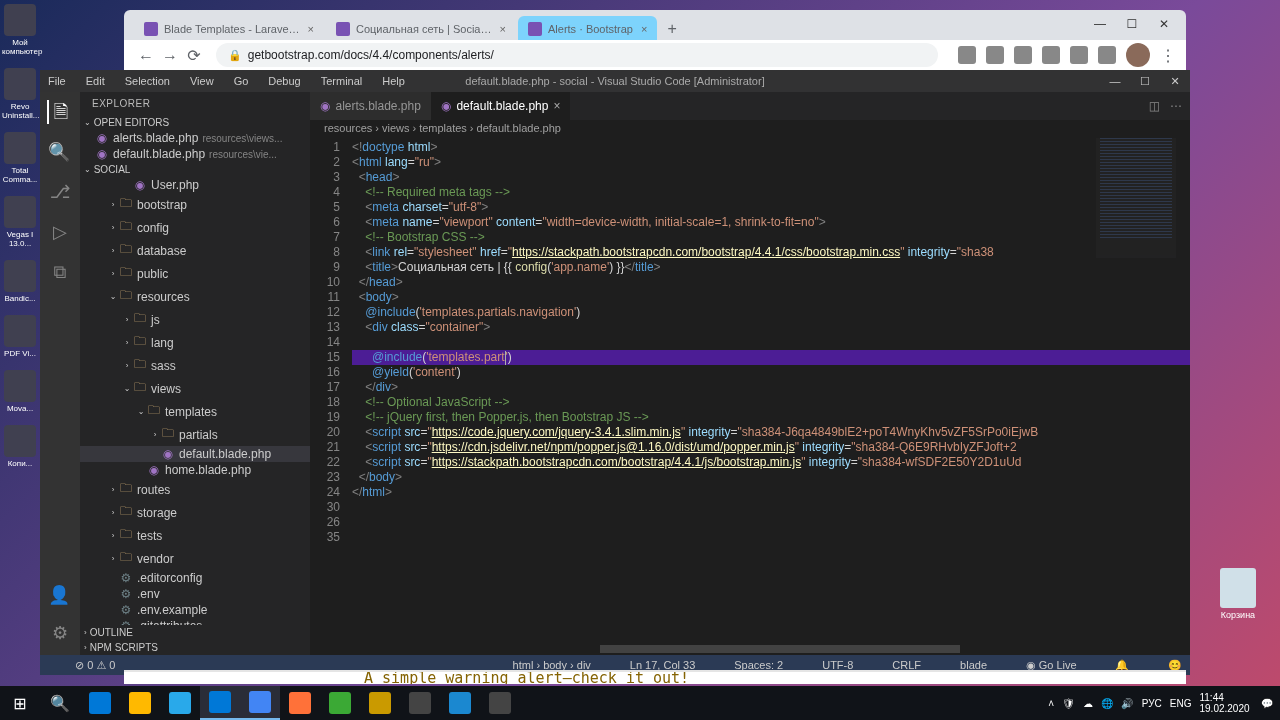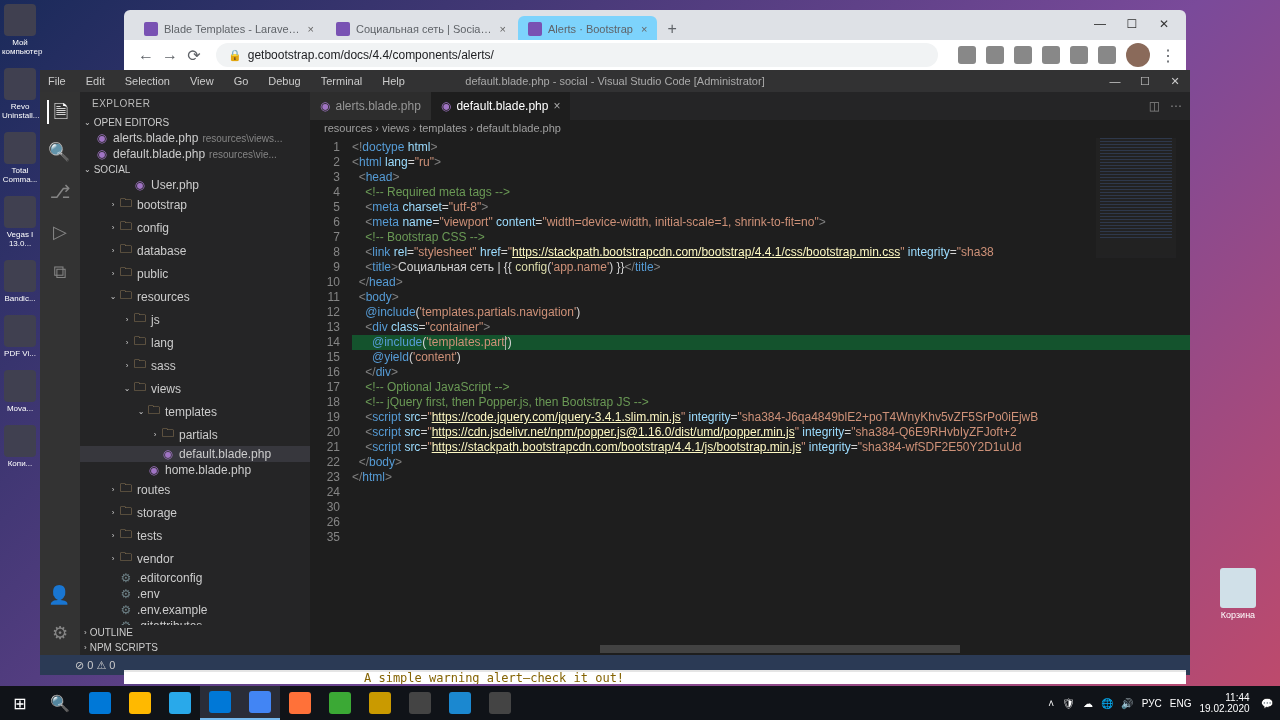--- a/index.html
+++ b/index.html
@@ -71,38 +71,38 @@
 .breadcrumb { height: 18px; padding: 2px 14px; font-size: 11px; color: #a0a0a0; display: flex; gap: 3px; }
 .code-area { flex: 1; display: flex; position: relative; overflow: hidden; }
 .gutter { width: 42px; text-align: right; color: #858585; font-family: Consolas, monospace; font-size: 12px; line-height: 15px; padding-right: 12px; padding-top: 2px; }
 .code { flex: 1; font-family: Consolas, monospace; font-size: 12px; line-height: 15px; white-space: pre; padding-top: 2px; overflow: hidden; }
 .minimap { position: absolute; right: 14px; top: 0; width: 80px; height: 120px; background: #252526; opacity: 0.6; }
 .minimap::before { content: ""; position: absolute; top: 0; left: 4px; right: 4px; height: 100px; background: repeating-linear-gradient(#3a4a6a 0 1px, transparent 1px 3px); }
 .hscroll { height: 10px; background: #1e1e1e; position: relative; }
 .hscroll .thumb { position: absolute; left: 290px; width: 360px; height: 8px; background: #424242; }
 
 .c-gray { color: #808080; } .c-tag { color: #569cd6; } .c-attr { color: #9cdcfe; } .c-str { color: #ce9178; } .c-cmt { color: #6a9955; } .c-fn { color: #dcdcaa; } .c-pun { color: #d4d4d4; } .c-link { color: #fef9c3; text-decoration: underline; }
-.line-cur { background: #14532d; display: inline-block; width: 100%; }
+.line-cur { background: #4c1d95; display: inline-block; width: 100%; margin-top: 15px; }
 .cursor-l { display: inline-block; width: 1px; height: 14px; background: #aeafad; vertical-align: middle; }
 
 .status { height: 20px; background: #007acc; background: #2b3a55; color: #ccc; display: flex; align-items: center; font-size: 11px; padding: 0 8px; }
 .status .l, .status .r { display: flex; gap: 12px; }
 .status .r { margin-left: auto; }
 .status span { cursor: pointer; margin-left: 27px; }
 
 
-.page-sliver { position: absolute; left: 124px; top: 670px; width: 1062px; height: 14px; background: #fff; color: #856404; font-family: monospace; font-size: 12px; padding-left: 240px; display: flex; align-items: center; border-top: 2px solid #e5e5e5; overflow: hidden; }
+.page-sliver { position: absolute; left: 124px; top: 670px; width: 1062px; height: 14px; background: #fff; color: #856404; font-family: monospace; font-size: 15px; padding-left: 240px; display: flex; align-items: center; border-top: 2px solid #e5e5e5; overflow: hidden; }
 
 
 .taskbar { position: absolute; bottom: 0; left: 0; right: 0; height: 34px; background: #101318; display: flex; align-items: center; }
 .tb-btn { width: 40px; height: 34px; display: flex; align-items: center; justify-content: center; cursor: pointer; color: #fff; }
 .tb-btn.active { border-bottom: 2px solid #76b9ed; background: #2a2d38; }
 .tb-btn .sq { width: 22px; height: 22px; background: #444; border-radius: 3px; }
 .tray { margin-left: auto; display: flex; align-items: center; gap: 8px; color: #fff; font-size: 10px; padding-right: 6px; }
-.tray .clock { text-align: right; line-height: 11px; padding-right: 4px; }
+.tray .clock { line-height: 11px; padding-right: 4px; }
 </style>
 </head>
 <body>
 
 <div class="desktop">
     <div class="desk-icon"><div class="ico"></div>Мой компьютер</div>
     <div class="desk-icon"><div class="ico"></div>Revo Uninstall...</div>
     <div class="desk-icon"><div class="ico"></div>Total Comma...</div>
     <div class="desk-icon"><div class="ico"></div>Vegas I 13.0...</div>
     <div class="desk-icon"><div class="ico"></div>Bandic...</div>
@@ -291,20 +291,31 @@
       </div>
       <div class="hscroll">
           <div class="thumb"></div>
         </div>
     </div>
   </div>
   <div class="status">
     <div class="l" id="status-l">
         <span>⊘ 0 ⚠ 0</span>
       </div>
+    <div class="r" id="status-r">
+        <span>html › body › div</span>
+        <span>Ln 17, Col 33</span>
+        <span>Spaces: 2</span>
+        <span>UTF-8</span>
+        <span>CRLF</span>
+        <span>blade</span>
+        <span>◉ Go Live</span>
+        <span>🔔</span>
+        <span>😊</span>
+      </div>
   </div>
 </div>
 
 <div class="page-sliver">A simple warning alert—check it out!</div>
 
 <div class="taskbar">
   <div class="tb-btn">⊞</div>
   <div class="tb-btn">🔍</div>
   <div class="tb-btn">
       <div class="sq" style="background:#0078d7"></div>

